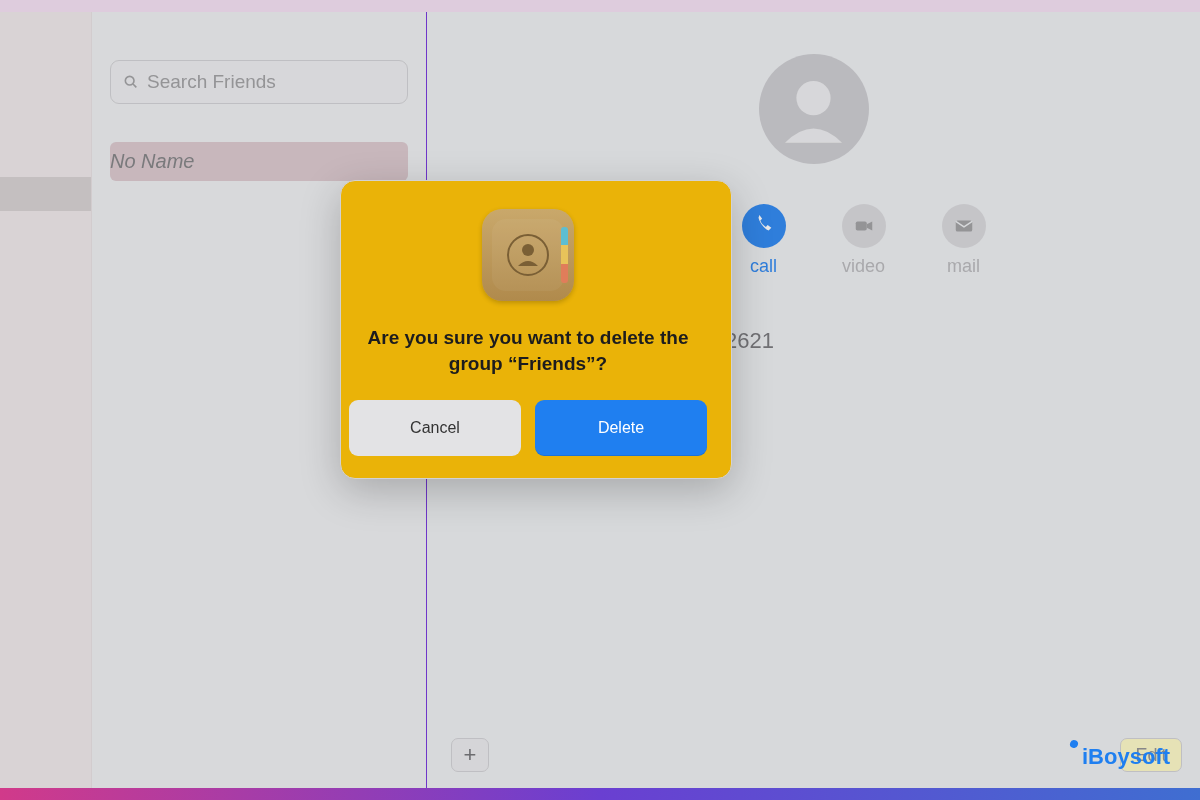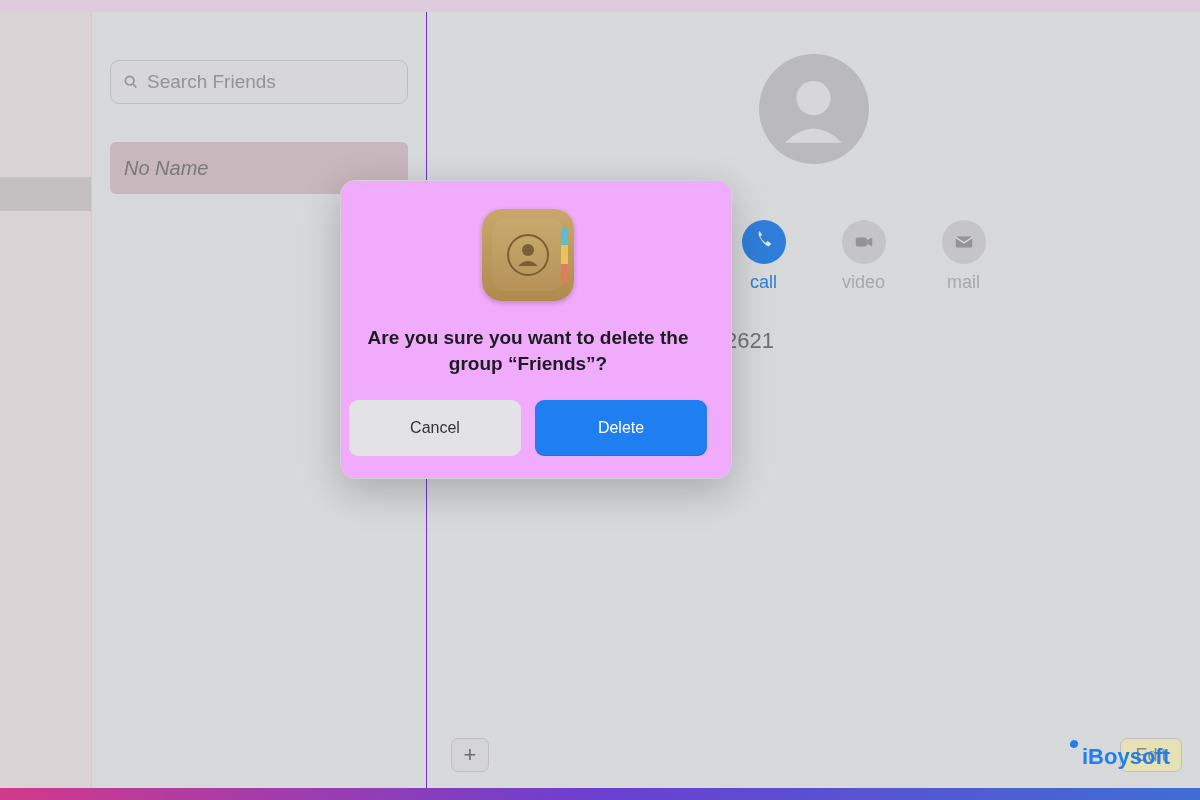--- a/index.html
+++ b/index.html
@@ -9,42 +9,42 @@
   .titlebar { position:absolute; top:0; left:0; right:0; height:12px; background:#f4dff2; }
 
   .window { position:absolute; top:12px; left:0; right:0; bottom:12px; background:#eceef0; display:flex; }
   .groupcol { width:92px; background:#eee7e8; border-right:1px solid rgba(0,0,0,0.03); position:relative; }
   .group-selected { position:absolute; top:165px; left:0; right:0; height:34px; background:#d5cfcf; }
 
   .sidebar { width:335px; background:#edeef0; padding:48px 18px 0 18px; border-right:1px solid #6d28d9; }
   .search { display:flex; align-items:center; gap:8px; height:44px; border:1px solid #cfcfd2; border-radius:9px; background:#ececee; padding:0 12px; color:#9a9a9c; font-size:19px; }
   .search .mag { width:16px; height:16px; }
   .contact-list { margin-top:38px; }
-  .contact-item { height:52px; display:flex; align-items:center; padding:0 14px; font-size:20px; color:#6b6b6e; border-radius:6px; }
+  .contact-item { height:39px; display:flex; align-items:center; padding:0 0; font-size:20px; color:#6b6b6e; border-radius:6px; }
   .contact-item.sel { background:#d9c5ca; font-style:italic; color:#7a7a7c; }
 
   .detail { flex:1; position:relative; background:#eceef0; }
   .avatar { position:absolute; top:42px; left:50%; transform:translateX(-50%); width:110px; height:110px; border-radius:55px; background:#c9c9cc; display:flex; align-items:center; justify-content:center; }
   .avatar svg { width:95px; height:95px; }
-  .actions { position:absolute; top:208px; left:50%; transform:translateX(-50%); display:flex; gap:56px; }
+  .actions { position:absolute; top:192px; left:50%; transform:translateX(-50%); display:flex; gap:56px; }
   .act { display:flex; flex-direction:column; align-items:center; gap:8px; font-size:18px; }
   .act .circle { width:44px; height:44px; border-radius:22px; display:flex; align-items:center; justify-content:center; }
   .act.enabled .circle { background:#1f7ff0; }
   .act.enabled { color:#1f7ff0; }
   .act.disabled .circle { background:#d6d6d8; }
   .act.disabled { color:#b4b4b6;justify-content:flex-end; }
   .act svg { width:22px; height:22px; fill:#fff; }
   .act.disabled svg { fill:#9a9a9c; }
   .phone { position:absolute; top:316px; left:298px; font-size:22px; color:#6f6f72; }
 
   .addbtn { position:absolute; bottom:16px; left:24px; width:38px; height:34px; border:1px solid #cfcfd2; border-radius:7px; background:#eaeaec; display:flex; align-items:center; justify-content:center; font-size:22px; color:#6a6a6c; }
   .editbtn { position:absolute; bottom:16px; right:18px; width:62px; height:34px; border:1px solid #cfcfd2; border-radius:7px; background:#fef9c3; display:flex; align-items:center; justify-content:center; font-size:18px; color:#8a8a8c; }
 
   .overlay { position:absolute; inset:0; background:rgba(120,120,125,0.18); }
-  .dialog { position:absolute; top:180px; left:340px; width:392px; background:#f0abfc; border:1px solid #d2d2d4; border-radius:15px; box-shadow:0 12px 40px rgba(0,0,0,0.22); padding:28px 24px 22px 8px; text-align:center; }
+  .dialog { position:absolute; top:180px; left:340px; width:392px; background:#eab308; border:1px solid #d2d2d4; border-radius:15px; box-shadow:0 12px 40px rgba(0,0,0,0.22); padding:28px 24px 22px 8px; text-align:center; }
   .appicon { width:92px; height:92px; margin:0 auto 24px auto; border-radius:20px; background:linear-gradient(#c9a86b,#b08a4c); position:relative; display:flex; align-items:center; justify-content:center; box-shadow:0 2px 5px rgba(0,0,0,0.2); }
   .appicon-inner { width:72px; height:72px; border-radius:14px; background:rgba(255,255,255,0.05); display:flex; align-items:center; justify-content:center; }
   .appicon svg { width:50px; height:50px; }
   .appicon-tab { position:absolute; right:6px; top:18px; bottom:18px; width:7px; border-radius:3px; background:linear-gradient(#5dbed1 0 33%, #e8c35a 33% 66%, #e07d5a 66% 100%); }
   .dlg-msg { font-size:19px; font-weight:600; color:#1c1c1e; line-height:1.35; margin-bottom:24px; padding:0 8px; }
   .dlg-buttons { display:flex; gap:14px; }
   .dlg-btn { flex:1; height:56px; border-radius:9px; border:none; font-size:16px; font-weight:500; cursor:pointer; }
   .dlg-btn.cancel { background:#e3e3e5; color:#333; }
   .dlg-btn.delete { background:#1f7ff0; color:#fff; box-shadow:inset 0 -1px 0 rgba(0,0,0,0.1); }
 

